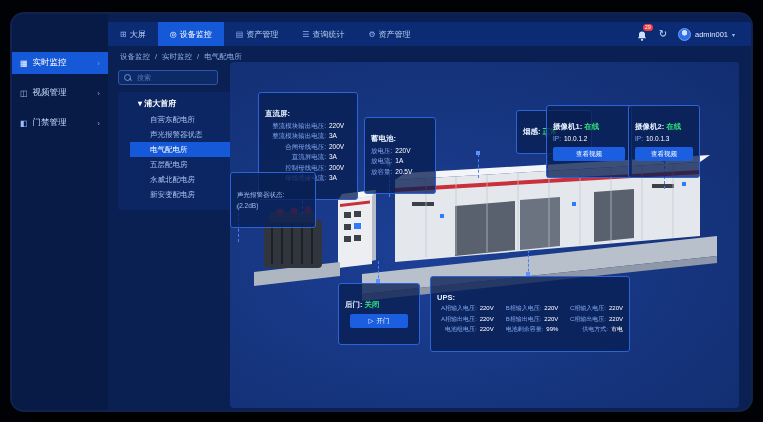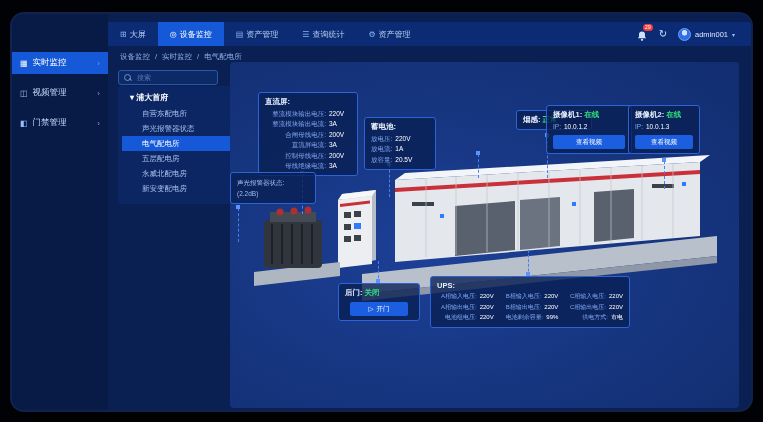--- a/index.html
+++ b/index.html
@@ -32,34 +32,34 @@
   .side-item .chev{margin-left:auto;font-size:8px;color:#7e9cd8;}
   
   .breadcrumb{position:absolute;left:108px;top:38px;font-size:7.5px;color:#8fb0e8;display:flex;gap:5px;}
   .searchbox{position:absolute;left:106px;top:56px;width:100px;height:15px;background:#0c2a66;
     border:1px solid #2e56a8;border-radius:3px;display:flex;align-items:center;gap:4px;padding:0 5px;box-sizing:border-box;}
   .mag{width:5px;height:5px;border:1px solid #6f8fd0;border-radius:50%;position:relative;}
   .mag::after{content:"";position:absolute;left:4px;top:4px;width:3px;height:1px;background:#6f8fd0;transform:rotate(45deg);}
   .searchbox input{background:transparent;border:0;outline:none;color:#cfe0ff;font-size:7px;width:70px;
     font-family:"Liberation Sans",sans-serif;}
   .searchbox input::placeholder{color:#5878b8;}
-  .tree{position:absolute;left:106px;top:72px;width:120px;background:#0c2663;border-radius:3px;
-    padding:6px 0 8px 4px;}
+  .tree{position:absolute;left:106px;top:78px;width:120px;background:#0c2663;border-radius:3px;
+    padding:6px 0 8px 12px;}
   .tree-root{font-size:8px;color:#fff;font-weight:bold;padding:0 8px 3px 8px;}
   .tree-item{font-size:7.5px;color:#a8c2f0;padding:2.5px 8px 2.5px 20px;cursor:pointer;}
   .tree-item.selected{background:#1558d8;color:#fff;}
   
   .main{position:absolute;left:218px;top:48px;width:509px;height:346px;border-radius:4px;
     background:radial-gradient(ellipse at 40% 55%, #1d4097 0%, #16357f 55%, #122d70 100%);}
   .scene{position:absolute;left:230px;top:130px;width:500px;height:190px;z-index:1;}
   .lead{position:absolute;width:0;border-left:1px dashed #4a80f0;z-index:2;}
   .dot{position:absolute;width:4px;height:4px;background:#5b93ff;z-index:2;}
   
   .panel{position:absolute;background:rgba(9,31,82,.78);border:1px solid #2c63d8;border-radius:3px;
-    padding:4px 6px;box-sizing:border-box;z-index:3;}
+    padding:16px 6px;box-sizing:border-box;z-index:3;}
   .ptitle{font-size:7.5px;font-weight:bold;color:#e6f0ff;margin-bottom:2px;}
   .row{display:flex;gap:3px;font-size:6.5px;line-height:1.6;color:#7fa6ee;}
   .row b{color:#fff;font-weight:normal;}
   .dc .row span{flex:1;text-align:right;}
   .dc .row b{width:22px;}
   .status-green{color:#2fe07c;}
   .status-orange{color:#ffb21a;}
   .btn{display:block;background:#1b5fe0;color:#fff;font-size:6.5px;text-align:center;
     padding:2.5px 0;border-radius:2px;margin-top:3px;cursor:pointer;}
   .door-btn{width:58px;margin:4px auto 0 auto;display:flex;align-items:center;justify-content:center;gap:3px;}

